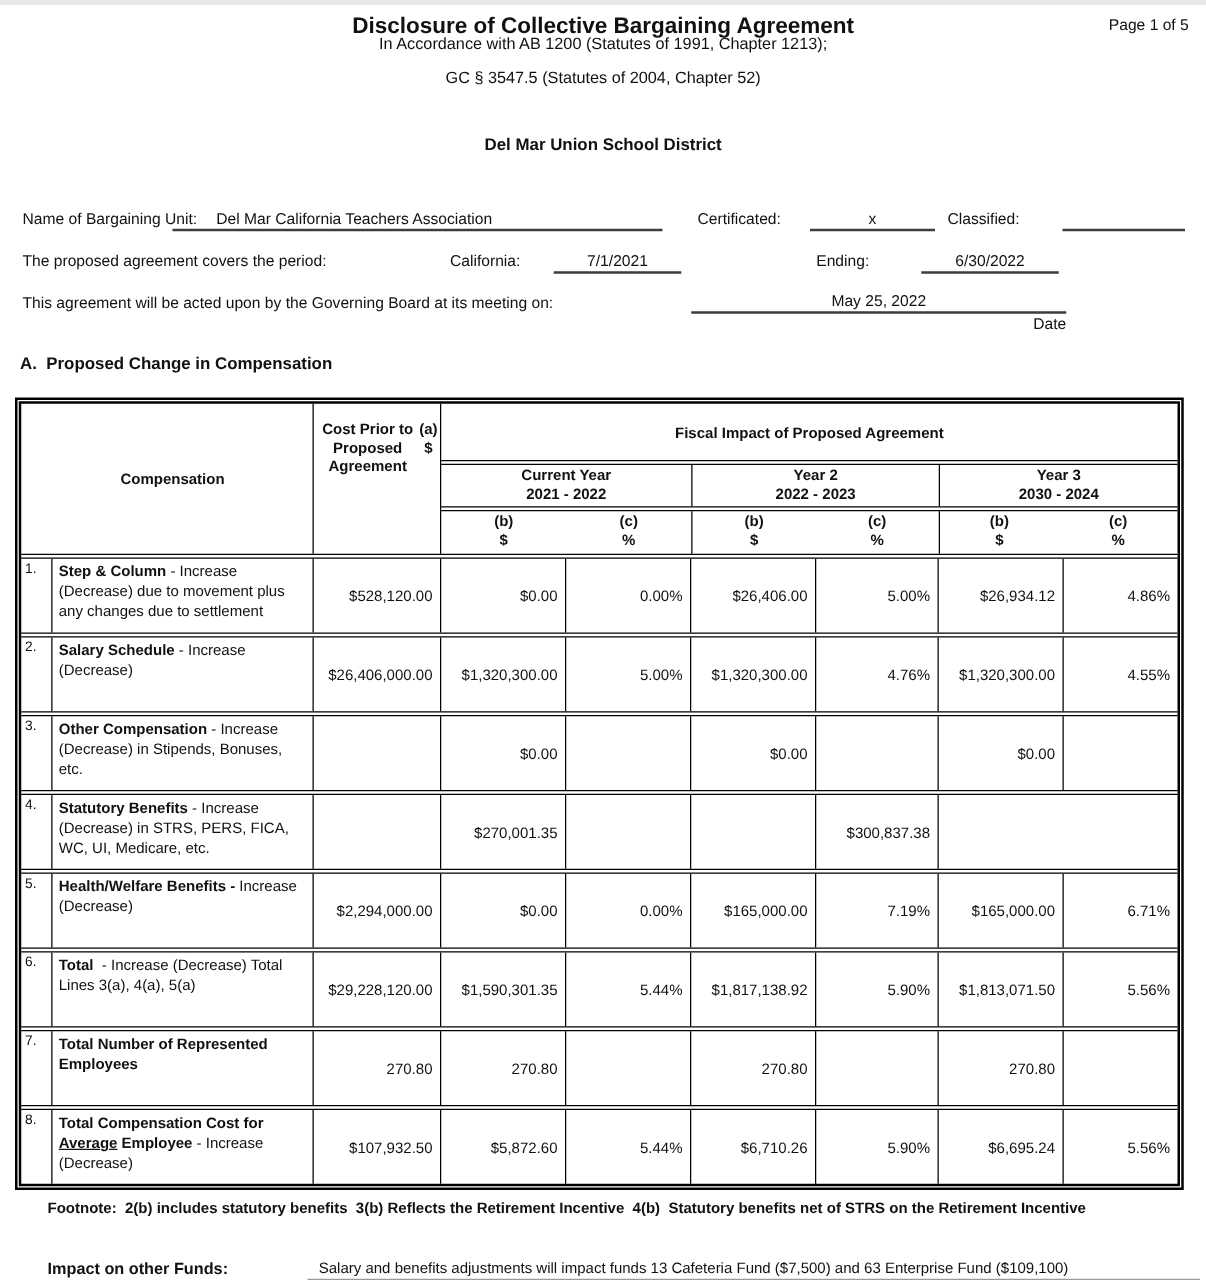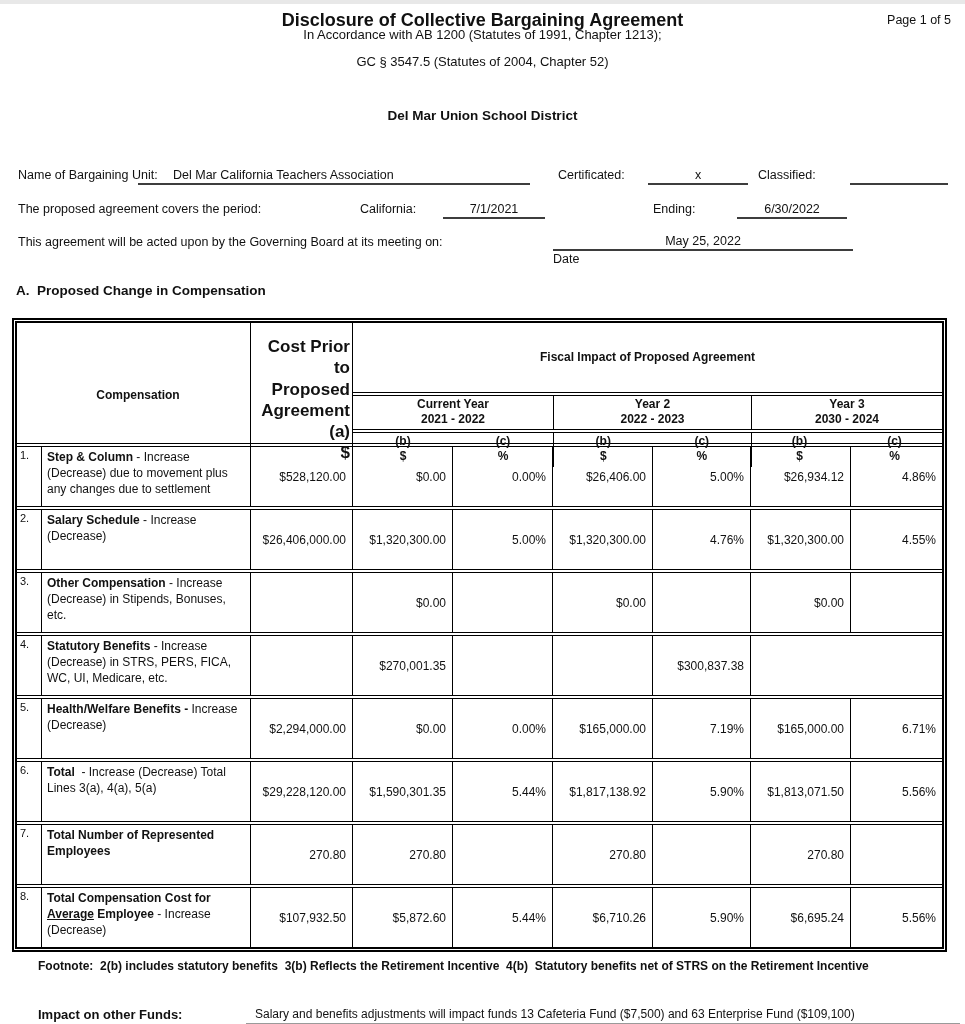--- a/index.html
+++ b/index.html
@@ -31,23 +31,23 @@
   .section-title { top: 279px; left: 16px; font-size: 13.5px; font-weight: bold; }
 
   
   .ctable {
     position: absolute; left: 12px; top: 314px; width: 935px;
     border: 5px double #000; background: #fff;
   }
   .thead { display: grid; grid-template-columns: 233px 102px 1fr; height: 120px; }
   .th-comp { display: flex; align-items: center; justify-content: center;
              font-weight: bold; font-size: 12px; padding-left: 9px; }
-  .th-a { border-left: 1px solid #000; display: flex; flex-direction: column;
-          justify-content: space-between; text-align: right; font-weight: bold;
-          font-size: 17px; padding: 13px 2px 3px; line-height: 1.25; }
+  .th-a { border-left: 1px solid #000; display: flex; flex-direction: row;
+          justify-content: space-between; text-align: center; font-weight: bold;
+          font-size: 12px; padding: 13px 2px 3px; line-height: 1.25; }
   .th-fiscal { border-left: 1px solid #000; display: flex; flex-direction: column; }
   .fiscal-title { flex: 1; display: flex; align-items: center; justify-content: center;
                   font-weight: bold; font-size: 12px; }
   .year-row, .bc-row { display: grid; grid-template-columns: 200px 198px 1fr;
                        border-top: 4px double #000; }
   .year-cell { text-align: center; font-weight: bold; font-size: 12px;
                padding: 1px 0 2px; line-height: 1.25; }
   .year-cell + .year-cell, .bc-cell + .bc-cell { border-left: 1px solid #000; }
   .bc-cell { display: flex; }
   .bc-half { flex: 1; text-align: center; font-weight: bold; font-size: 12px;
@@ -90,21 +90,21 @@
   <div class="abs uline uc" style="top:164px;left:850px;width:98px;"></div>
 
   <div class="abs flabel" style="top:198px;left:18px;">The proposed agreement covers the period:</div>
   <div class="abs flabel" style="top:198px;left:360px;">California:</div>
   <div class="abs uline uc" style="top:198px;left:443px;width:102px;">7/1/2021</div>
   <div class="abs flabel" style="top:198px;left:653px;">Ending:</div>
   <div class="abs uline uc" style="top:198px;left:737px;width:110px;">6/30/2022</div>
 
   <div class="abs flabel" style="top:231px;left:18px;">This agreement will be acted upon by the Governing Board at its meeting on:</div>
   <div class="abs uline uc" style="top:230px;left:553px;width:300px;">May 25, 2022</div>
-  <div class="abs flabel uc" style="top:248px;left:553px;width:300px;text-align:left;">Date</div>
+  <div class="abs flabel uc" style="top:248px;left:553px;width:300px;text-align:right;">Date</div>
 
   <div class="abs section-title">A.&nbsp; Proposed Change in Compensation</div>
 
   <div class="ctable">
     <div class="thead">
       <div class="th-comp">Compensation</div>
       <div class="th-a">
         <div>Cost Prior to Proposed Agreement</div>
         <div>
           <div>(a)</div>

